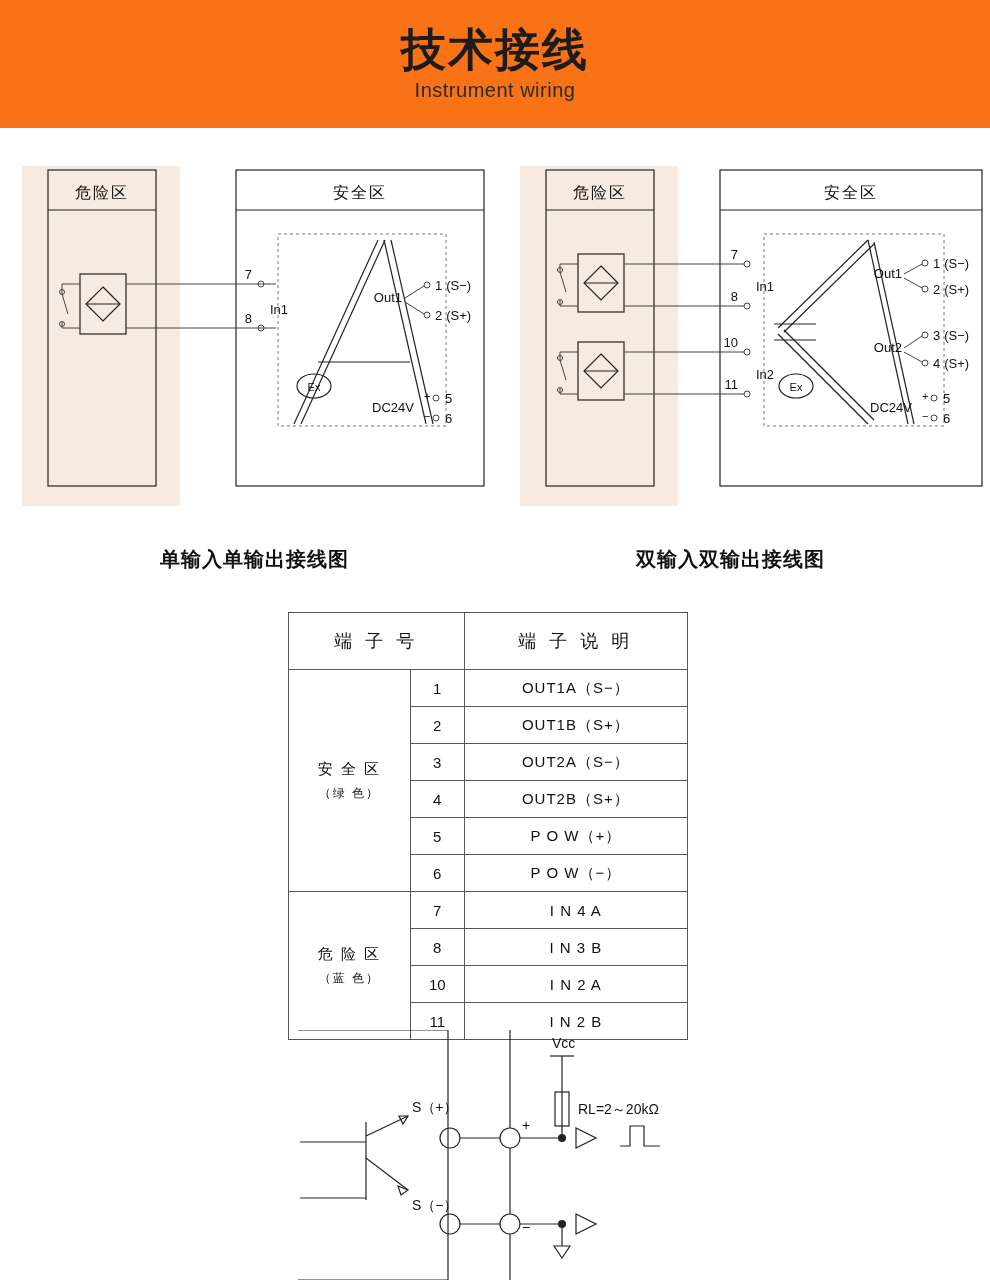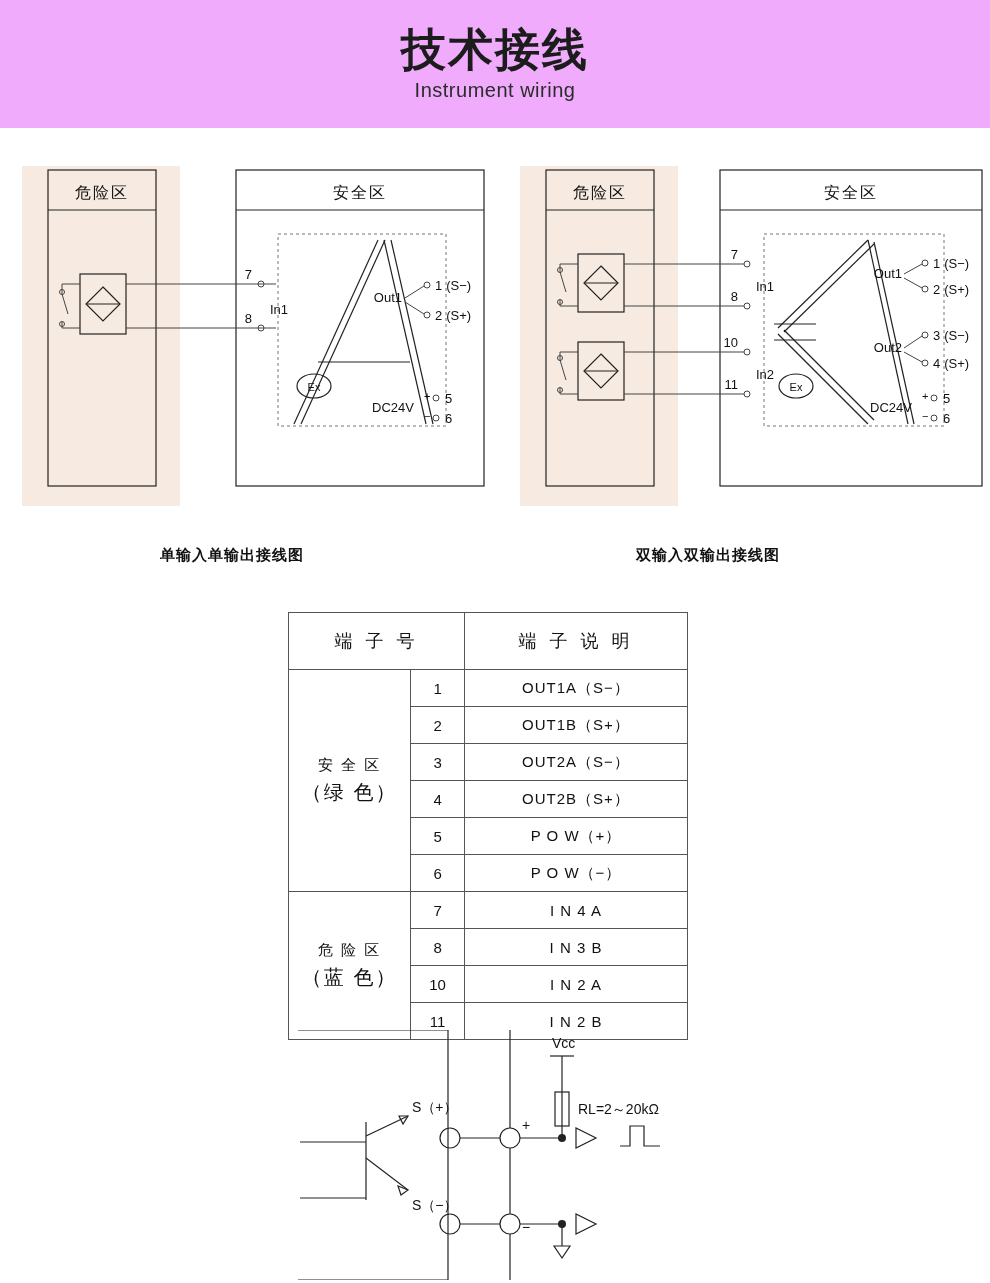--- a/index.html
+++ b/index.html
@@ -14,21 +14,21 @@
     font-family: "Liberation Sans", sans-serif;
     color: #1a1a1a;
     overflow: hidden;
   }
 
   
   .banner {
     position: absolute;
     left: 0; top: 0;
     width: 990px; height: 128px;
-    background: #f0abfc;
+    background: #f97316;
     display: flex;
     flex-direction: column;
     align-items: center;
     justify-content: center;
   }
   .banner-title {
     font-size: 45px;
     font-weight: bold;
     letter-spacing: 2px;
     color: #1c1c1c;
@@ -43,21 +43,21 @@
 
   
   .diagram {
     position: absolute;
   }
   .diag-left  { left: 18px;  top: 162px; width: 470px; height: 348px; }
   .diag-right { left: 516px; top: 162px; width: 470px; height: 348px; }
 
   .caption {
     position: absolute;
-    font-size: 15px;
+    font-size: 20px;
     font-weight: bold;
     color: #111;
     letter-spacing: 1px;
   }
   .cap-left  { left: 160px; top: 546px; }
   .cap-right { left: 636px; top: 546px; }
 
   
   .term-table {
     position: absolute;
@@ -84,21 +84,21 @@
   .term-table .col-desc { width: 226px; }
   .term-table tbody td {
     height: 34px;
     font-size: 15px;
   }
   .zone-cell {
     font-size: 17px;
     letter-spacing: 2px;
     line-height: 1.5;
   }
-  .zone-cell .sub { font-size: 20px; }
+  .zone-cell .sub { font-size: 12px; }
   .desc-cell { letter-spacing: 1px; }
 
   
   .circuit {
     position: absolute;
     left: 288px;
     top: 1030px;
     width: 420px;
     height: 250px;
   }

